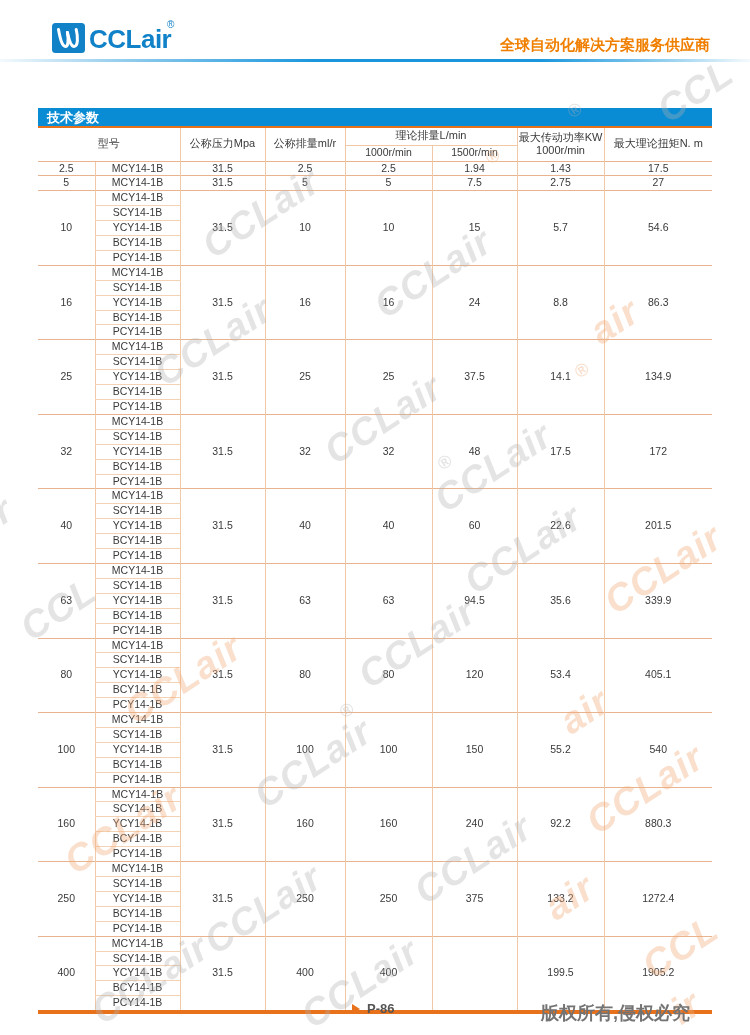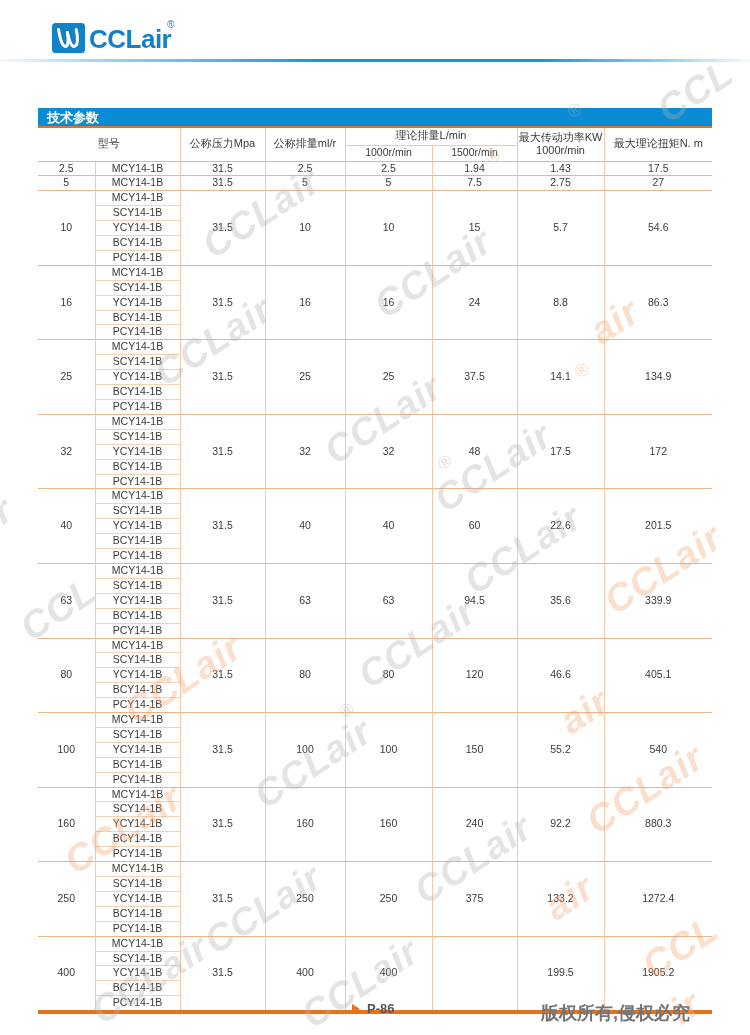--- a/index.html
+++ b/index.html
@@ -57,20 +57,21 @@
 
   <span class="logo-mark">
     <svg width="33" height="30" viewBox="0 0 33 30" xmlns="http://www.w3.org/2000/svg">
       <rect x="0" y="0" width="33" height="30" rx="3.5" fill="#1182c8"></rect>
       <path d="M6.5 6.5 C8.5 17.5 10.5 24 13.8 23.4 C16.3 22.9 16.6 16.5 15.4 9.5" fill="none" stroke="#ffffff" stroke-width="3" stroke-linecap="round"></path>
       <path d="M15.4 9.5 C17.4 18.5 19.4 24 22.6 23.4 C25.9 22.8 26.2 14.5 24.2 6.5" fill="none" stroke="#ffffff" stroke-width="3" stroke-linecap="round"></path>
     </svg>
   </span>
   <span class="brand">CCLair</span>
   <span class="brand-reg">®</span>
+  <div class="slogan">全球自动化解决方案服务供应商</div>
   <div class="header-rule"></div>
 
   <div class="wm-layer">
       <span class="wm gray" style="left: 655px; top: 70px;">CCL</span>
       <span class="wm gray small" style="left: 568px; top: 100px;">®</span>
       <span class="wm peach small" style="left: 486px; top: 146px;">®</span>
       <span class="wm gray" style="left: 196px; top: 192px;">CCLair</span>
       <span class="wm gray" style="left: 368px; top: 252px;">CCLair</span>
       <span class="wm gray" style="left: 148px; top: 320px;">CCLair</span>
       <span class="wm peach" style="left: 590px; top: 300px;">air</span>
@@ -284,21 +285,21 @@
           <tr>
             <td class="model-cell">PCY14-1B</td>
           </tr>
           <tr class="group-start">
             <td class="size-cell" rowspan="5">80</td>
             <td class="model-cell model-sep">MCY14-1B</td>
             <td rowspan="5">31.5</td>
             <td rowspan="5">80</td>
             <td rowspan="5">80</td>
             <td rowspan="5">120</td>
-            <td rowspan="5">46.6</td>
+            <td rowspan="5">53.4</td>
             <td rowspan="5">405.1</td>
           </tr>
           <tr>
             <td class="model-cell model-sep">SCY14-1B</td>
           </tr>
           <tr>
             <td class="model-cell model-sep">YCY14-1B</td>
           </tr>
           <tr>
             <td class="model-cell model-sep">BCY14-1B</td>

